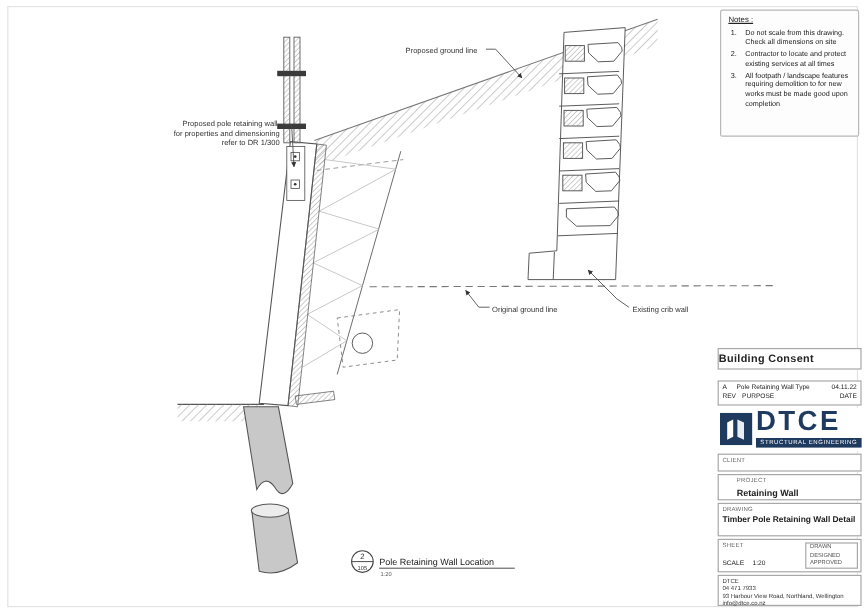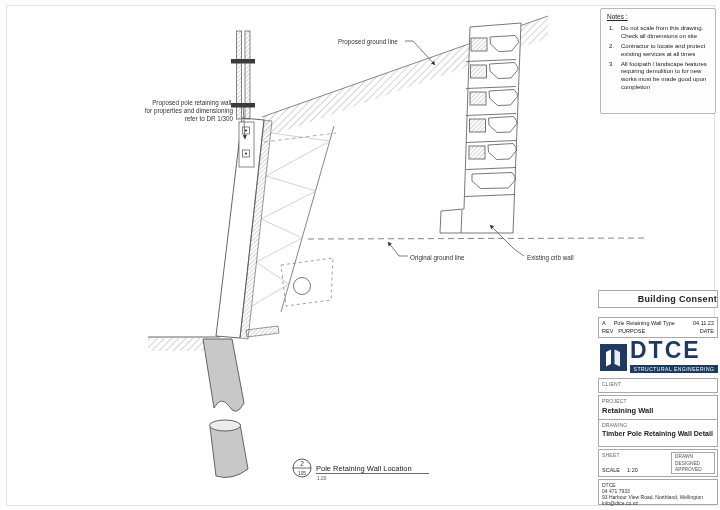--- a/index.html
+++ b/index.html
@@ -13,37 +13,37 @@
          border:1px solid #b8b8b8;border-radius:2px;background:#fdfdfd;
          padding:4px 3px 0 6px;box-sizing:border-box;font-size:6px;line-height:1.3;color:#222;}
   .notes-title{text-decoration:underline;font-size:6.5px;margin-bottom:4px;}
   .note{display:flex;gap:4px;margin:0 0 2px 2px;}
   .nnum{min-width:8px;}
   .ntext{flex:1;}
 
   
   .tb{position:absolute;left:598px;top:290px;width:120px;height:215px;}
   .tb-box{position:absolute;left:0;right:0;border:1px solid #a8a8a8;background:#fff;box-sizing:border-box;}
-  #consent{top:0;height:18px;display:flex;align-items:center;justify-content:flex-end;
+  #consent{top:0;height:18px;display:flex;align-items:center;justify-content:flex-start;
            font-size:9px;font-weight:bold;letter-spacing:.3px;}
   #revrow{top:27px;height:21px;font-size:5.5px;padding:2px 3px;line-height:1.4;}
   .rev-line{display:flex;justify-content:space-between;}
   .rev-left{display:flex;gap:5px;}
   .rev-left .pur{margin-left:3px;}
   #logo{top:50px;height:36px;border:none;}
   .logo-mark{position:absolute;left:2px;top:4px;}
   .logo-text{position:absolute;left:32px;top:-3px;font-size:23px;font-weight:bold;
              color:#1f3a5f;letter-spacing:2px;}
   .logo-bar{position:absolute;left:32px;top:25px;right:0;height:8px;background:#1f3a5f;
             color:#fff;font-size:5px;letter-spacing:.5px;display:flex;align-items:center;
             justify-content:center;white-space:nowrap;overflow:hidden;}
   .sec-label{font-size:5px;color:#666;letter-spacing:.2px;}
   .sec-value{font-size:7.5px;font-weight:bold;margin-top:2px;}
   #client{top:88px;height:15px;padding:2px 3px;}
-  #project{top:105px;height:36px;padding:2px 3px;}
+  #project{top:105px;height:22px;padding:2px 15px;}
   #drawing{top:129px;height:28px;padding:2px 3px;}
   #drawing .sec-value{font-size:7px;}
   #sheetrow{top:159px;height:28px;padding:2px 3px;}
   .scale-line{position:absolute;left:3px;bottom:3px;font-size:5.5px;display:flex;gap:7px;}
   .sign-box{position:absolute;right:2px;top:2px;bottom:2px;width:44px;border:1px solid #a8a8a8;
             padding:1px 3px;display:flex;flex-direction:column;justify-content:space-between;
             font-size:4.8px;color:#555;box-sizing:border-box;}
   #footer{top:189px;height:26px;padding:2px 3px;font-size:5px;line-height:1.2;color:#333;}
   #footer div{white-space:nowrap;overflow:hidden;}
 </style>

